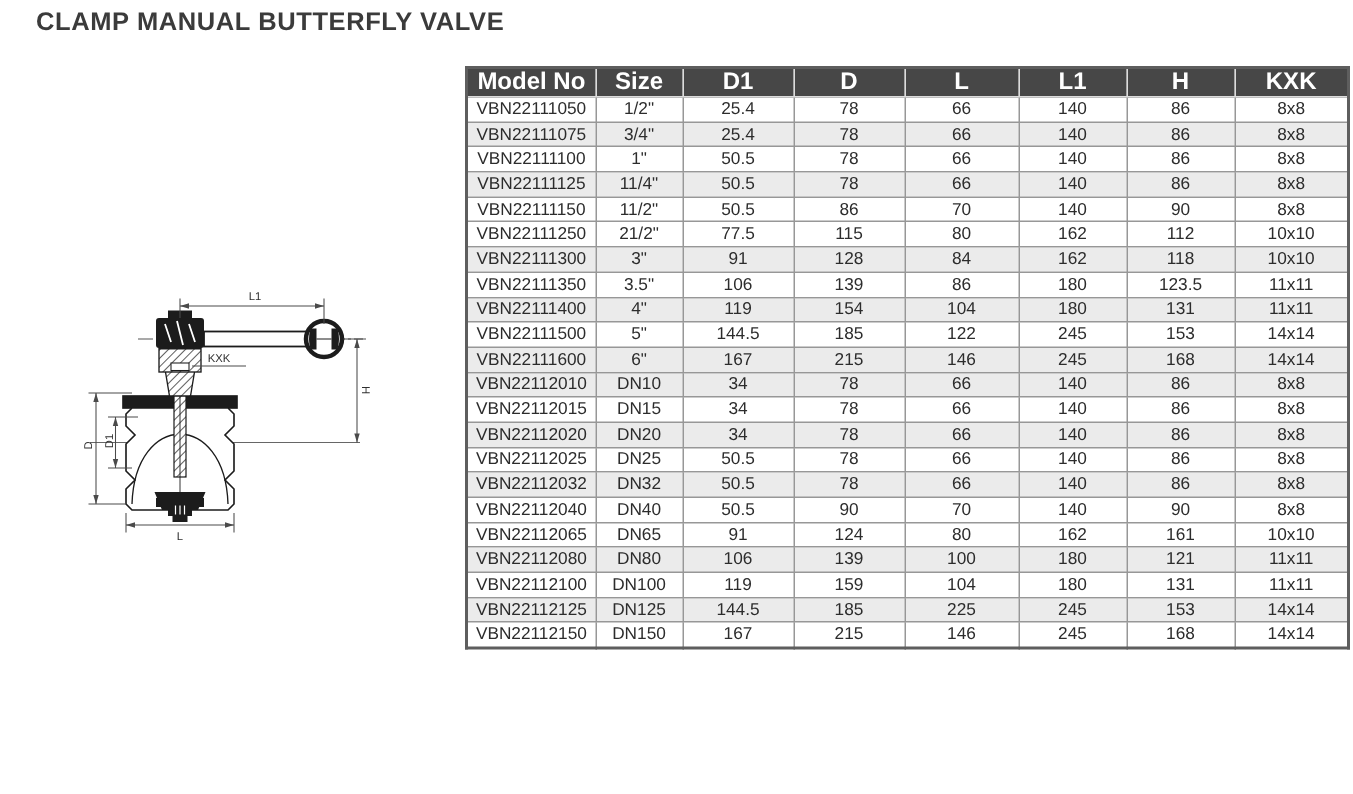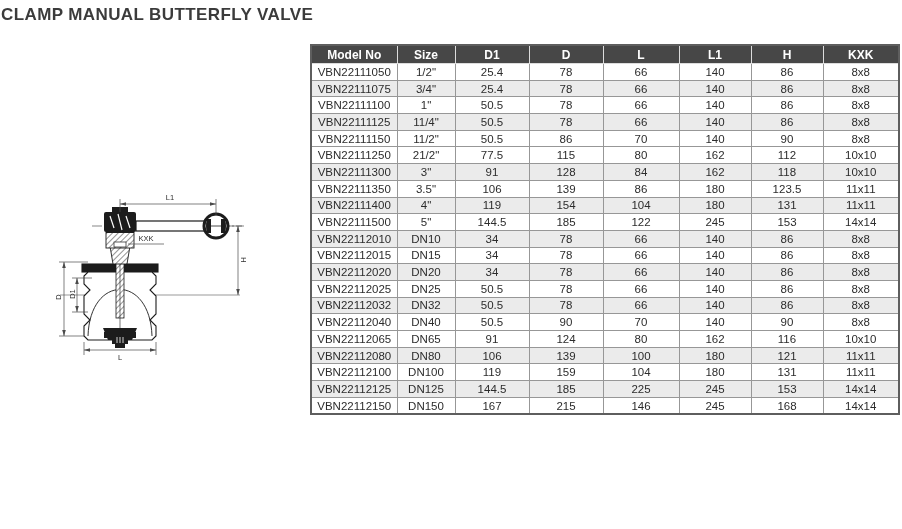--- a/index.html
+++ b/index.html
@@ -2,38 +2,38 @@
 <html style="--title_text: #3b3b3b; --header_bg: #474747; --header_text: #ffffff; --row_alt_bg: #ebebeb; --border: #979797; --drawing_ink: #1c1c1c;"><head>
 <meta charset="utf-8">
 <style>
   html,body { margin:0; padding:0; }
   body {
     width:902px; height:529px; position:relative; overflow:hidden;
     background:#ffffff;
     font-family:"Liberation Sans", sans-serif;
   }
   .page-title {
-    position:absolute; left:1px; top:5px; margin:0;
+    position:absolute; left:24px; top:5px; margin:0;
     font-size:17px; font-weight:bold; letter-spacing:0.4px;
     color:var(--title_text, #3b3b3b);
   }
   .drawing-wrap { position:absolute; left:40px; top:186px; }
   .drawing-wrap text {
     font-family:"Liberation Sans", sans-serif;
     font-size:7.5px; fill:#2e2e2e;
   }
   .table-wrap { position:absolute; left:310px; top:44px; }
   table.spec {
     border-collapse:collapse; table-layout:fixed; width:588px;
     border:2px solid #5e5e5e;
   }
   table.spec th {
     background:var(--header_bg, #474747);
     color:var(--header_text, #ffffff);
-    font-size:12px; font-weight:bold;
+    font-size:16px; font-weight:bold;
     border:1px solid #dcdcdc; border-top:none;
     height:17px; padding:0; text-align:center;
   }
   table.spec td {
     font-size:11.5px; color:#2c2c2c; background:#ffffff;
     border:1px solid #979797;
     height:15.7px; padding:0; text-align:center;
     white-space:nowrap; overflow:hidden;
   }
   table.spec tr.alt td { background:var(--row_alt_bg, #ebebeb); }
@@ -259,20 +259,30 @@
           <td>VBN22111500</td>
           <td>5"</td>
           <td>144.5</td>
           <td>185</td>
           <td>122</td>
           <td>245</td>
           <td>153</td>
           <td>14x14</td>
         </tr>
         <tr class="alt">
+          <td>VBN22111600</td>
+          <td>6"</td>
+          <td>167</td>
+          <td>215</td>
+          <td>146</td>
+          <td>245</td>
+          <td>168</td>
+          <td>14x14</td>
+        </tr>
+        <tr class="alt">
           <td>VBN22112010</td>
           <td>DN10</td>
           <td>34</td>
           <td>78</td>
           <td>66</td>
           <td>140</td>
           <td>86</td>
           <td>8x8</td>
         </tr>
         <tr>
@@ -325,21 +335,21 @@
           <td>90</td>
           <td>8x8</td>
         </tr>
         <tr>
           <td>VBN22112065</td>
           <td>DN65</td>
           <td>91</td>
           <td>124</td>
           <td>80</td>
           <td>162</td>
-          <td>116</td>
+          <td>161</td>
           <td>10x10</td>
         </tr>
         <tr class="alt">
           <td>VBN22112080</td>
           <td>DN80</td>
           <td>106</td>
           <td>139</td>
           <td>100</td>
           <td>180</td>
           <td>121</td>

